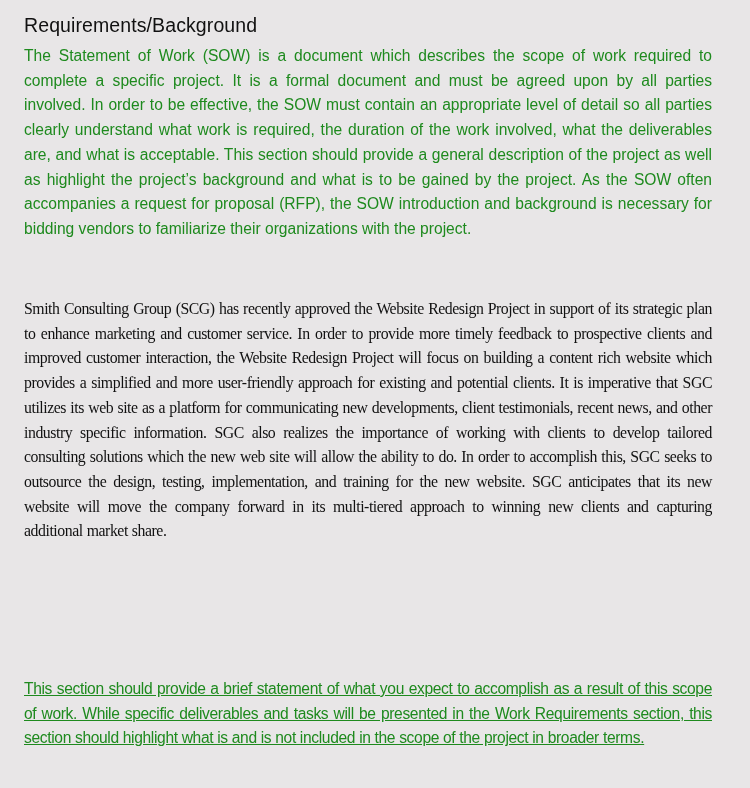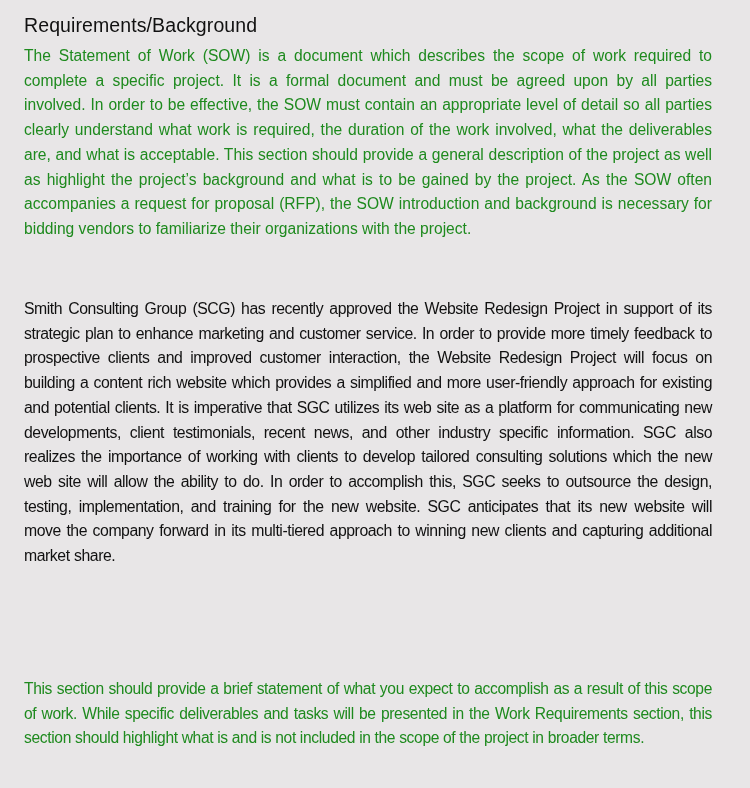--- a/index.html
+++ b/index.html
@@ -40,24 +40,25 @@
     color: #1e8a1e;
   }
   .black {
     color: #111111;
     font-size: 15.8px;
     letter-spacing: -0.45px;
     word-spacing: 0.5px;
   }
   .green.narrow {
     letter-spacing: -0.35px;
+    text-decoration: underline;
   }
   #h-intro { top: 14px; }
   #p-intro { top: 44px; }
-  #p-scg { top: 297px; }
+  #p-scg { top: 297px; font-family: Liberation Serif, serif; }
   #h-scope { top: 647px; }
   #p-scope { top: 677px; }
 </style>
 </head>
 <body>
 
 <div class="page">
   <h2 id="h-intro" class="heading">Requirements/Background</h2>
   <p id="p-intro" class="para green">The Statement of Work (SOW) is a document which describes the scope of work required to complete a specific project.  It is a formal document and must be agreed upon by all parties involved.  In order to be effective, the SOW must contain an appropriate level of detail so all parties clearly understand what work is required, the duration of the work involved, what the deliverables are, and what is acceptable.  This section should provide a general description of the project as well as highlight the project’s background and what is to be gained by the project.  As the SOW often accompanies a request for proposal (RFP), the SOW introduction and background is necessary for bidding vendors to familiarize their organizations with the project.</p>
 

